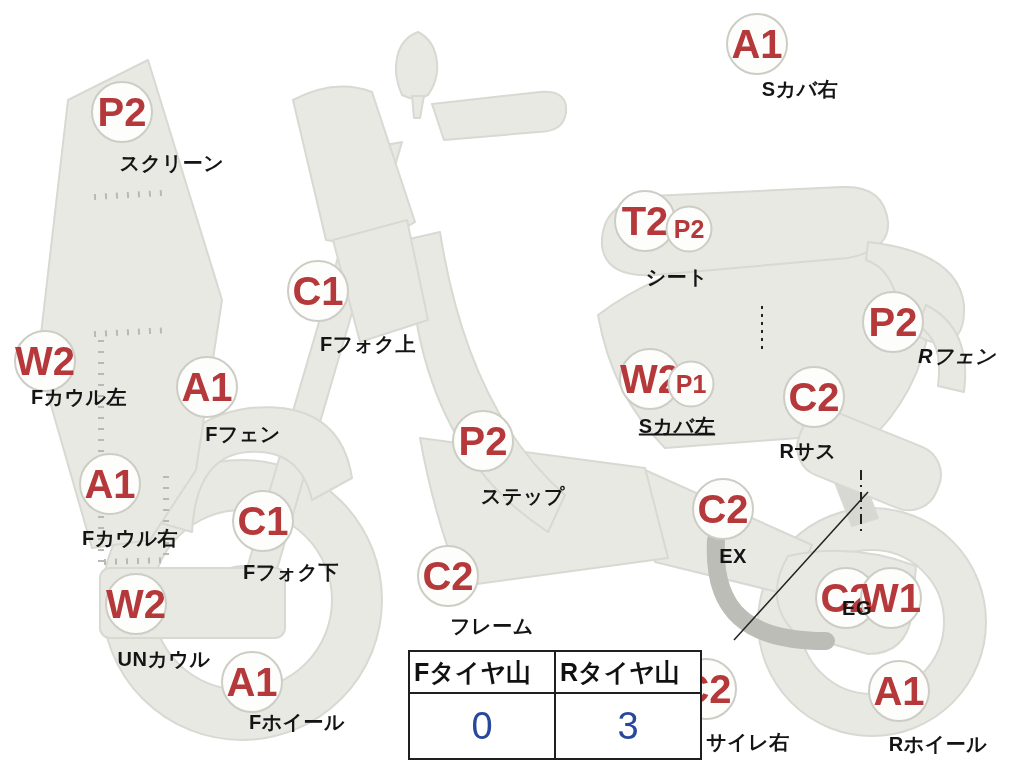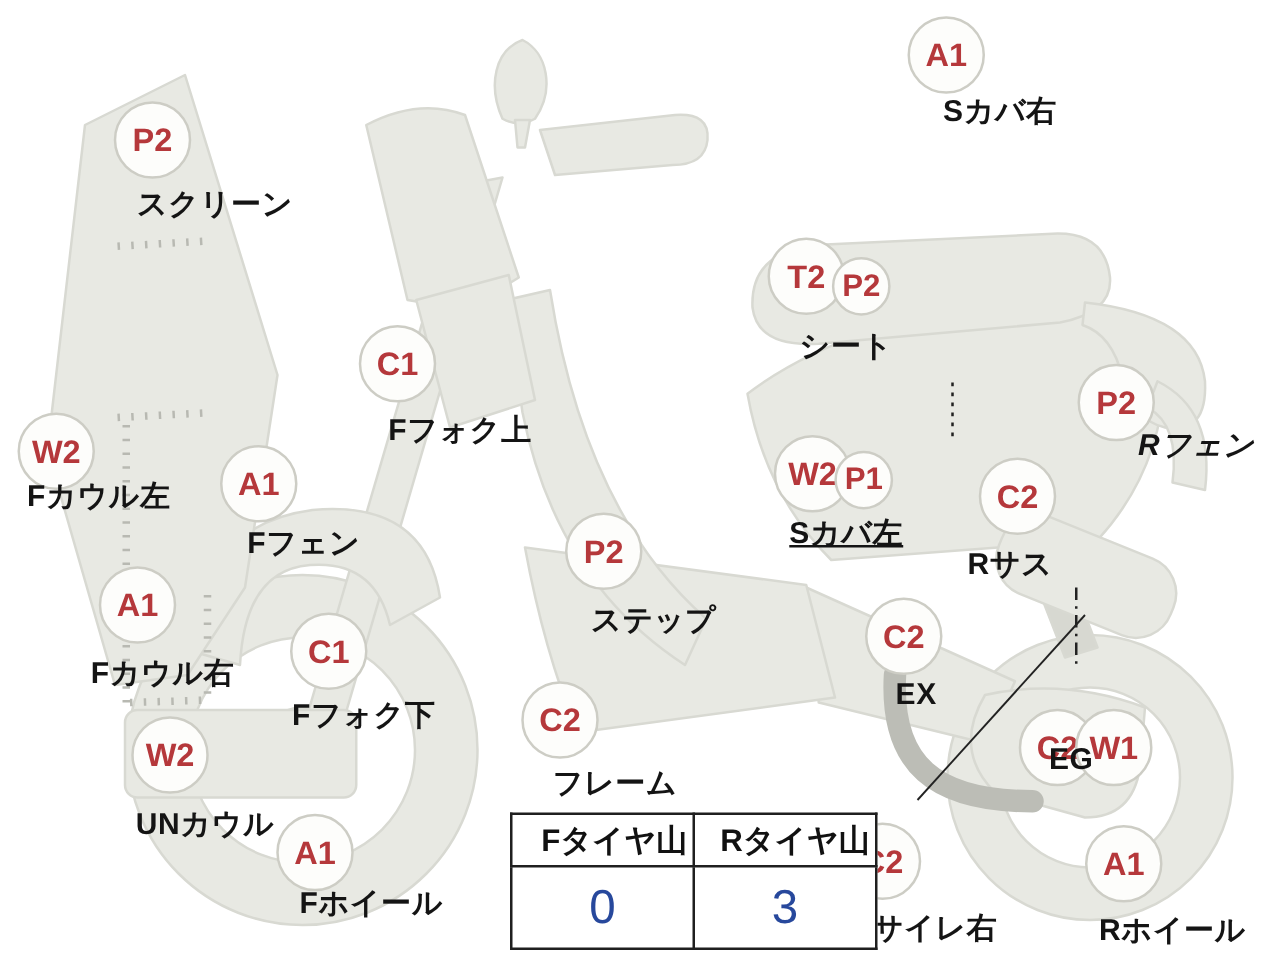--- a/index.html
+++ b/index.html
@@ -16,37 +16,37 @@
     position:absolute; transform:translate(-50%,-50%);
     display:flex; align-items:center; justify-content:center;
     border-radius:50%;
     background:#fdfdfb;
     border:2px solid #cdcdc5;
     color:var(--code-color,#b5383b);
     font-weight:600;
     line-height:1;
     z-index:3;
   }
-  .code-circle.lg { width:58px; height:58px; font-size:26px; }
+  .code-circle.lg { width:58px; height:58px; font-size:40px; }
   .code-circle.sm { width:43px; height:43px; font-size:25px; }
 
   .marker-label {
     position:absolute; transform:translate(-50%,-50%);
-    font-size:24px; font-weight:600; color:#141414;
+    font-size:20px; font-weight:600; color:#141414;
     white-space:nowrap; z-index:3;
     letter-spacing:0.5px;
   }
 
   .tire-table {
     position:absolute; left:408px; top:650px;
     border-collapse:collapse; background:#ffffff; z-index:4;
   }
   .tire-table th {
     width:136px; height:40px; border:2px solid #1f1f1f;
-    font-size:25px; font-weight:600; color:#111; text-align:right;
+    font-size:25px; font-weight:600; color:#111; text-align:left;
     padding:0 4px;
   }
   .tire-table td {
     height:62px; border:2px solid #1f1f1f;
     font-size:38px; font-weight:500; color:var(--value-color,#27489c);
     text-align:center;
   }
 </style>
 </head>
 <body>

